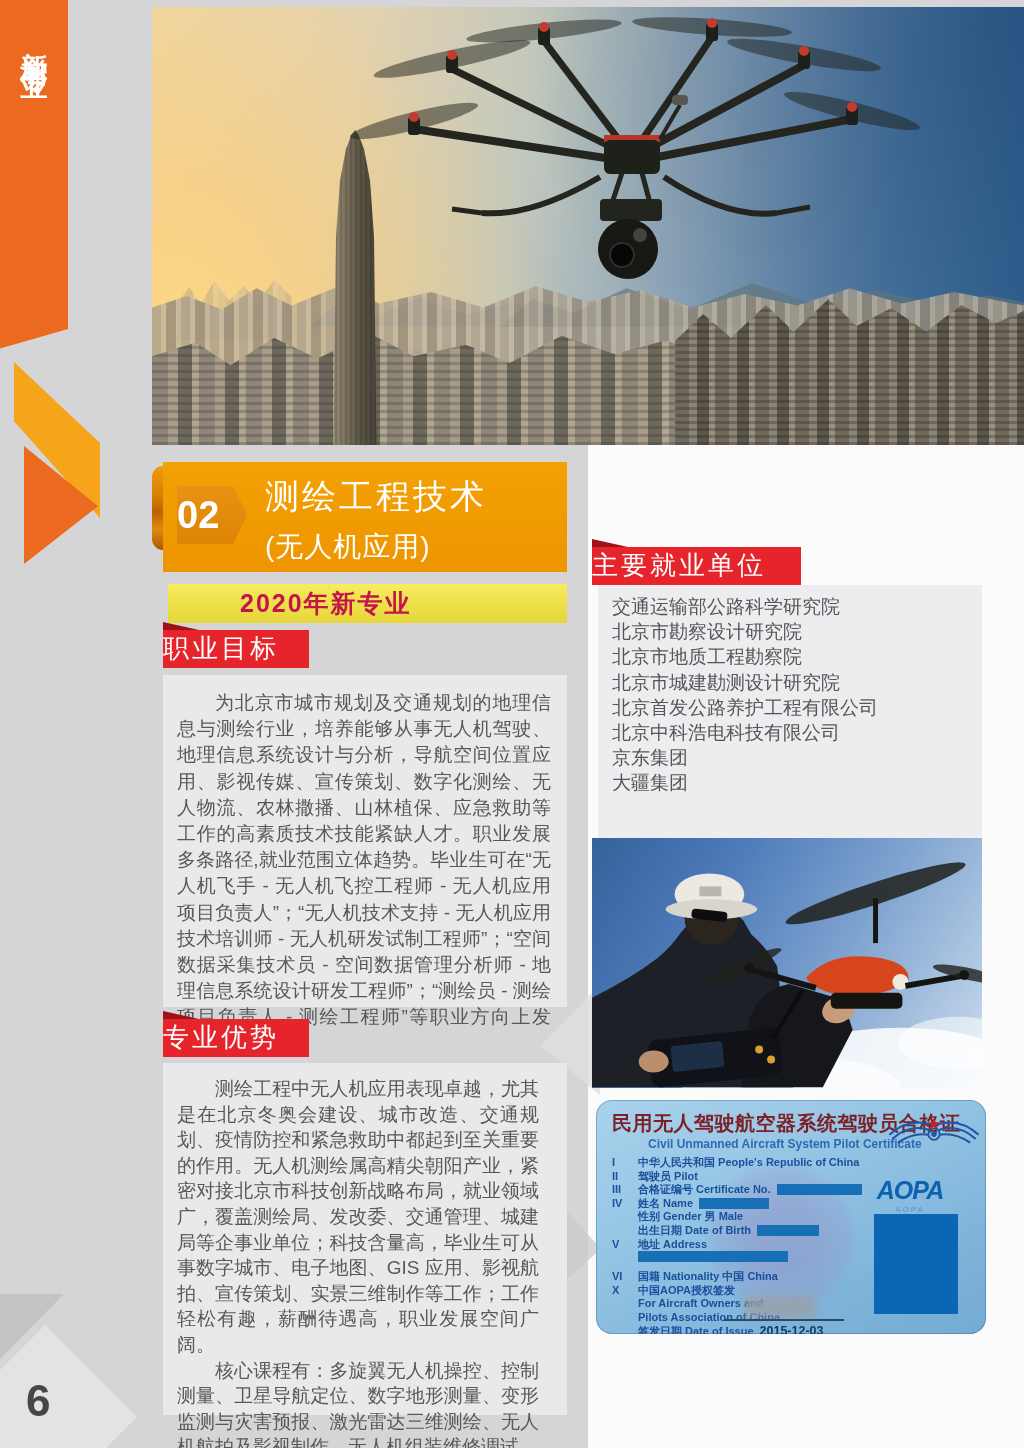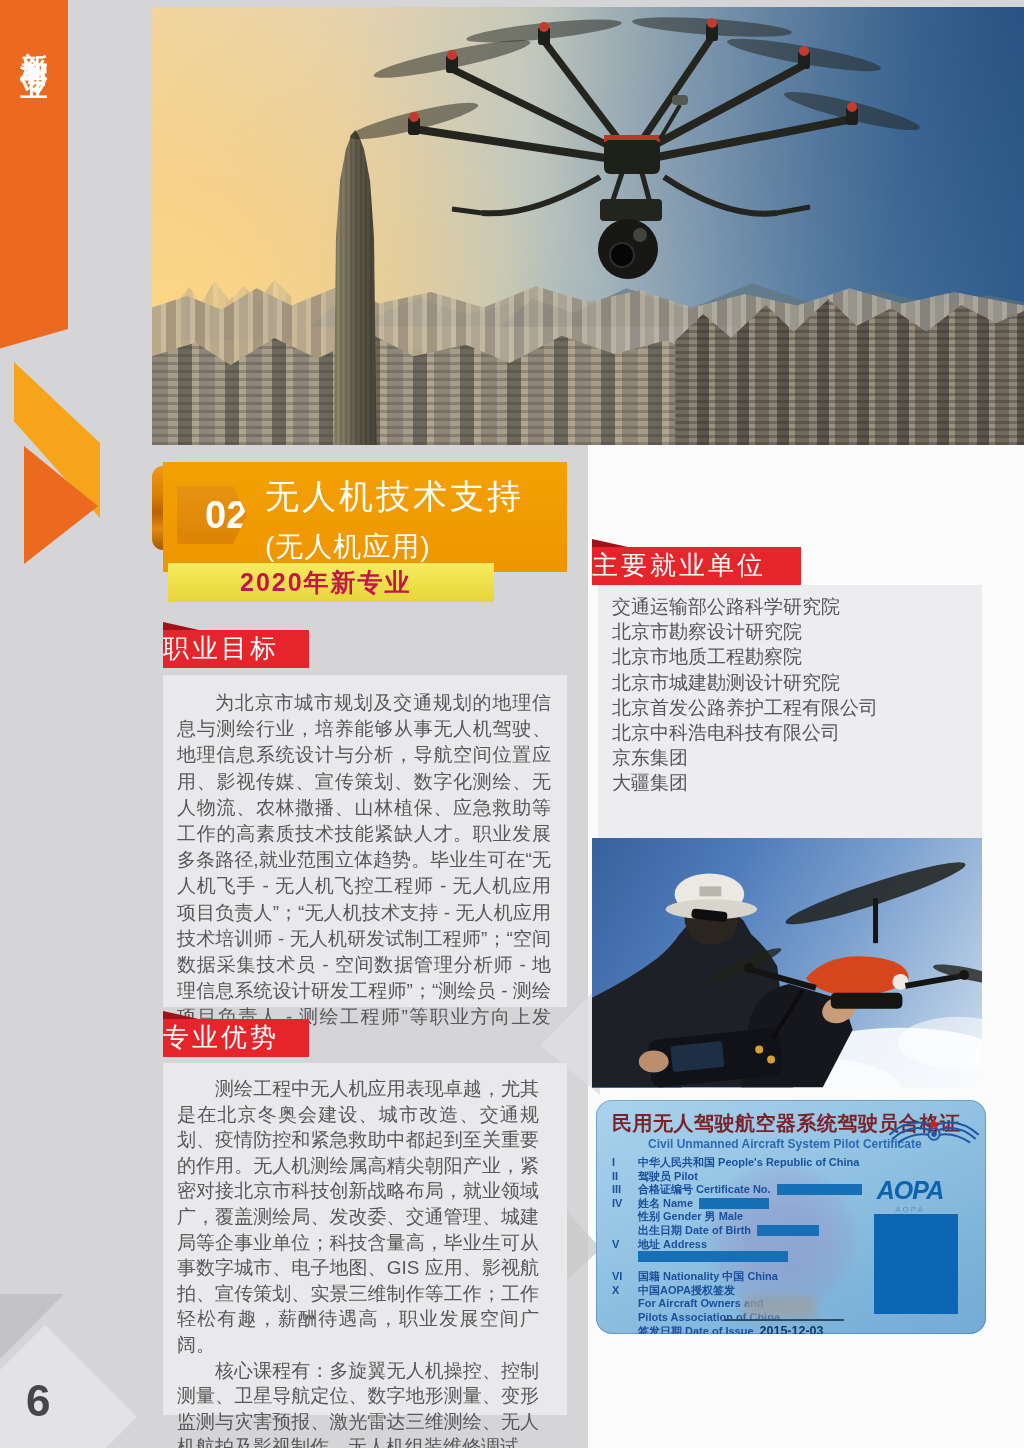--- a/index.html
+++ b/index.html
@@ -59,25 +59,25 @@
   .hero svg{left:0;top:0;width:100%;height:100%;}
 
   
   .ribbon-curl{left:152px;top:466px;width:22px;height:84px;border-radius:11px 0 0 11px;
       background:linear-gradient(180deg,#f09a14 0%,#d97f04 35%,#b96300 55%,#e08a10 75%,#a85800 100%);}
   .prog-banner{left:163px;top:462px;width:404px;height:110px;
       background:linear-gradient(180deg,#f3a104,#ee9500);}
   .prog-num-badge{left:14px;top:24px;width:70px;height:58px;color:#fff;
       background:linear-gradient(180deg,#e79312,#dd8306);
       clip-path:polygon(0 0,80% 0,100% 50%,80% 100%,0 100%);
-      font-size:38px;font-weight:700;display:flex;align-items:center;padding-left:28px;position:absolute;}
+      font-size:38px;font-weight:700;display:flex;align-items:center;padding-left:0;position:absolute;}
   .prog-title{left:102px;top:12px;color:#fff;position:absolute;}
   .prog-title .l1{position:static;display:block;font-size:34px;letter-spacing:3px;font-weight:400;}
   .prog-title .l2{position:static;display:block;font-size:28px;letter-spacing:1px;margin-top:8px;font-weight:400;}
-  .badge-bar{left:168px;top:563px;width:326px;height:39px;display:flex;align-items:center;
+  .badge-bar{left:168px;top:584px;width:399px;height:39px;display:flex;align-items:center;
       background:linear-gradient(180deg,#f6ec60,#eedf48 55%,#e6d63c);}
   .badge-bar span{position:static;margin-left:72px;font-size:25px;font-weight:700;color:#c4144c;letter-spacing:2px;}
 
   
   .sec-banner{height:38px;background:#e5252b;color:#fff;
       font-family:"Liberation Serif","DejaVu Serif",serif;font-size:26px;letter-spacing:3px;
       line-height:37px;}
   .sec-banner::before{content:"";position:absolute;left:0;top:-8px;width:36px;height:8px;
       background:#a01217;clip-path:polygon(0 0,100% 100%,0 100%);}
   .sec-career{left:163px;top:630px;width:146px;}
@@ -200,21 +200,21 @@
       <circle cx="488" cy="228" r="7" fill="rgba(95,100,88,0.6)"></circle>
     </svg>
   </div>
 
   <div class="ribbon-curl"></div>
   <div class="prog-banner">
     <div class="prog-num-badge">
       <span>02</span>
     </div>
     <div class="prog-title">
-      <span class="l1">无人机技术支持</span>
+      <span class="l1">测绘工程技术</span>
       <span class="l2">(无人机应用)</span>
     </div>
   </div>
   <div class="badge-bar">
     <span>2020年新专业</span>
   </div>
 
   <div class="sec-banner sec-career">
     <span style="position:static;">职业目标</span>
   </div>

